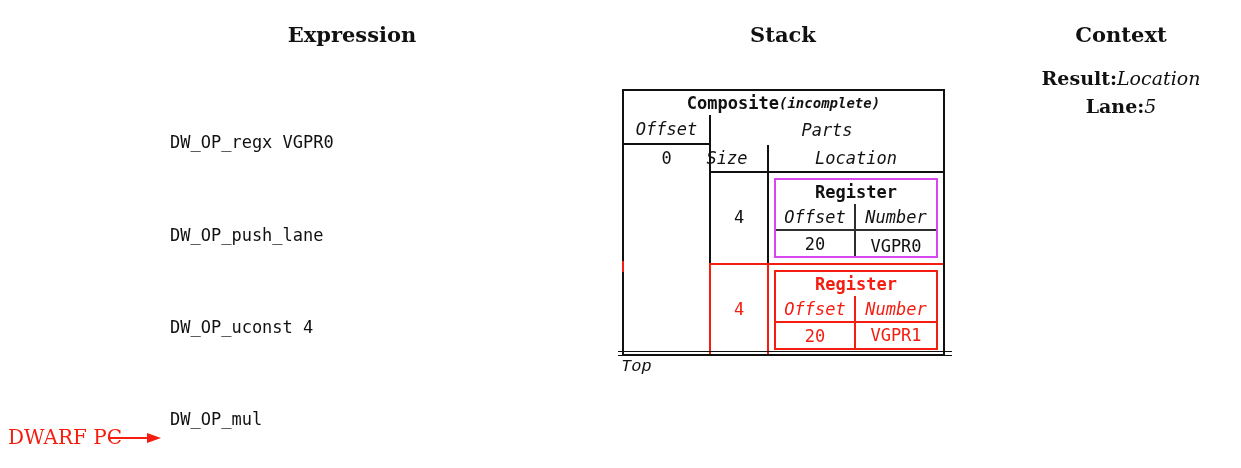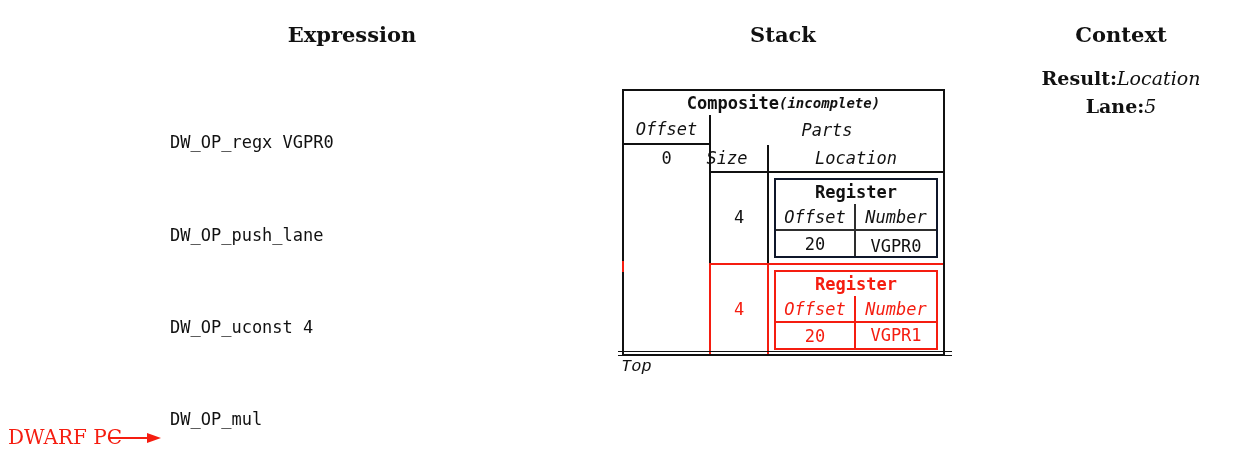--- a/index.html
+++ b/index.html
@@ -9,21 +9,21 @@
   .ctr{display:flex;align-items:center;justify-content:center;}
   .mono{font-family:"DejaVu Sans Mono",monospace;font-size:17px;}
   .monoi{font-family:"DejaVu Sans Mono",monospace;font-style:italic;font-size:17px;}
   .monob{font-family:"DejaVu Sans Mono",monospace;font-weight:bold;font-size:17px;}
   .hdr{font-family:"DejaVu Serif",serif;font-weight:bold;font-size:21px;text-align:center;}
   .serif{font-family:"DejaVu Serif",serif;}
   .red{color:#f51d10;}
   .line{background:#111;}
   .redbg{background:#f51d10;}
   .stackbox{border:2px solid #111;box-sizing:border-box;}
-  .regbox{border:2px solid #0f172a;box-sizing:border-box;}
+  .regbox{border:2px solid #d946ef;box-sizing:border-box;}
   .regbox.hl{border-color:#f51d10;color:#f51d10;}
   .regbox .rline{position:absolute;background:#2e2e2e;}
   .regbox.hl .rline{background:#f51d10;}
   .ctx-line{font-family:"DejaVu Serif",serif;font-size:19px;line-height:28px;text-align:center;}
   .ctx-label{font-weight:bold;}
   .ctx-value{font-style:italic;}
 </style>
 </head>
 <body>
 

